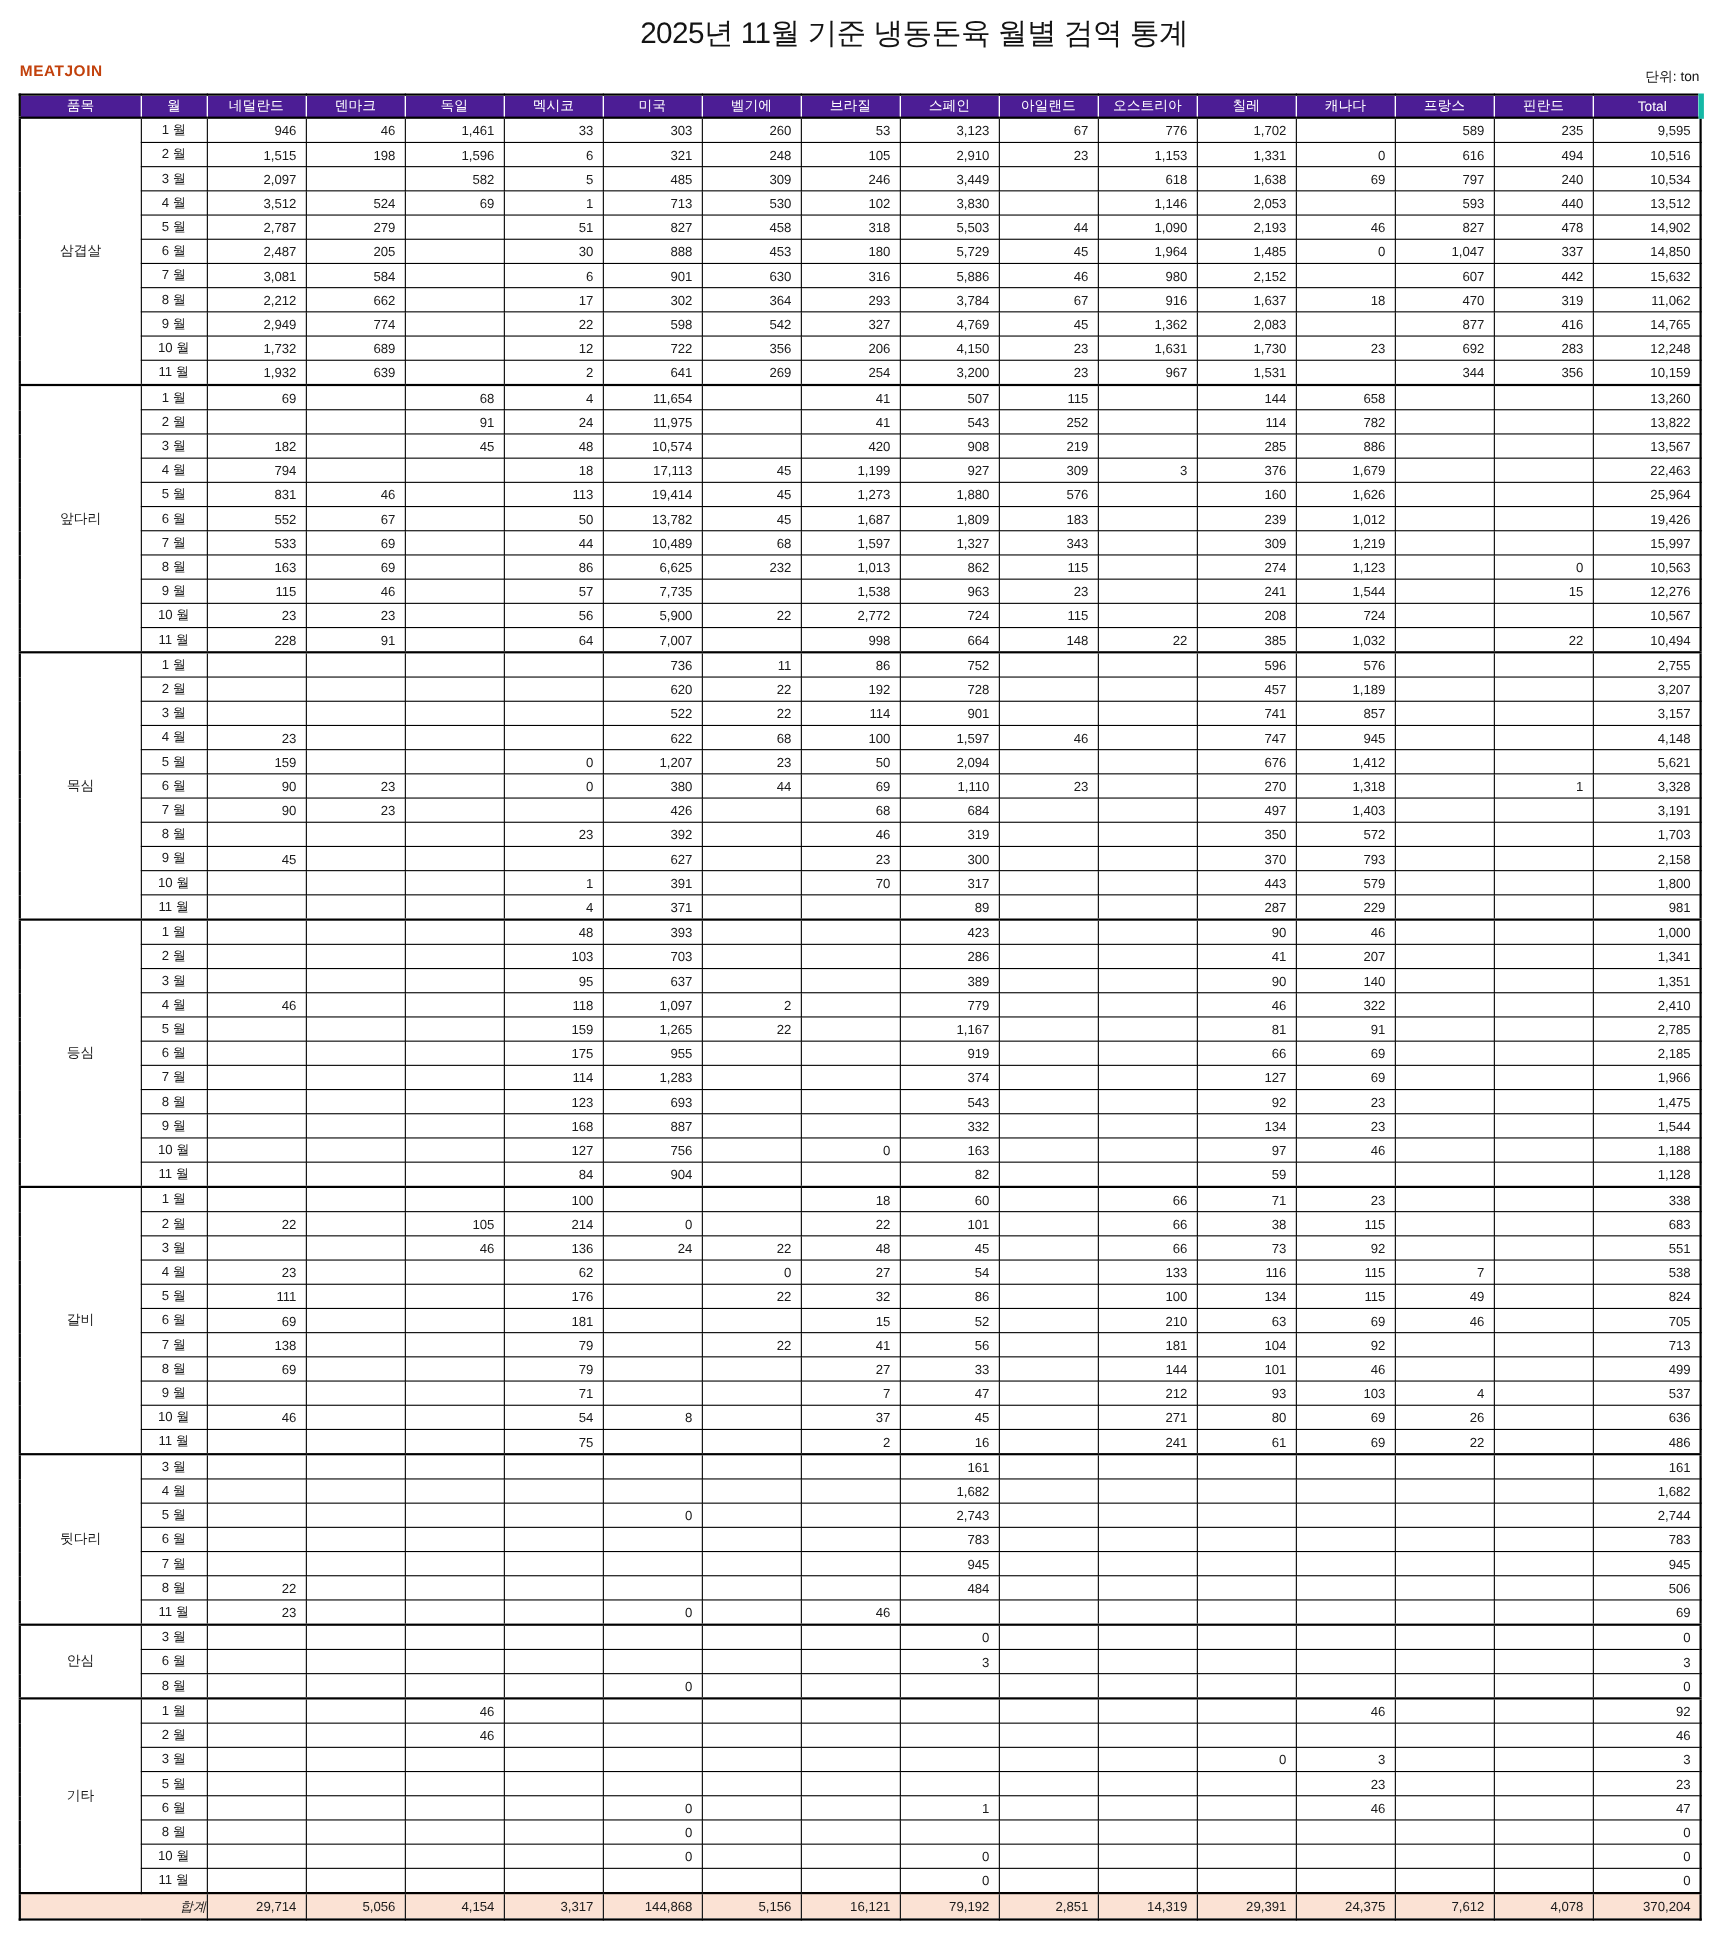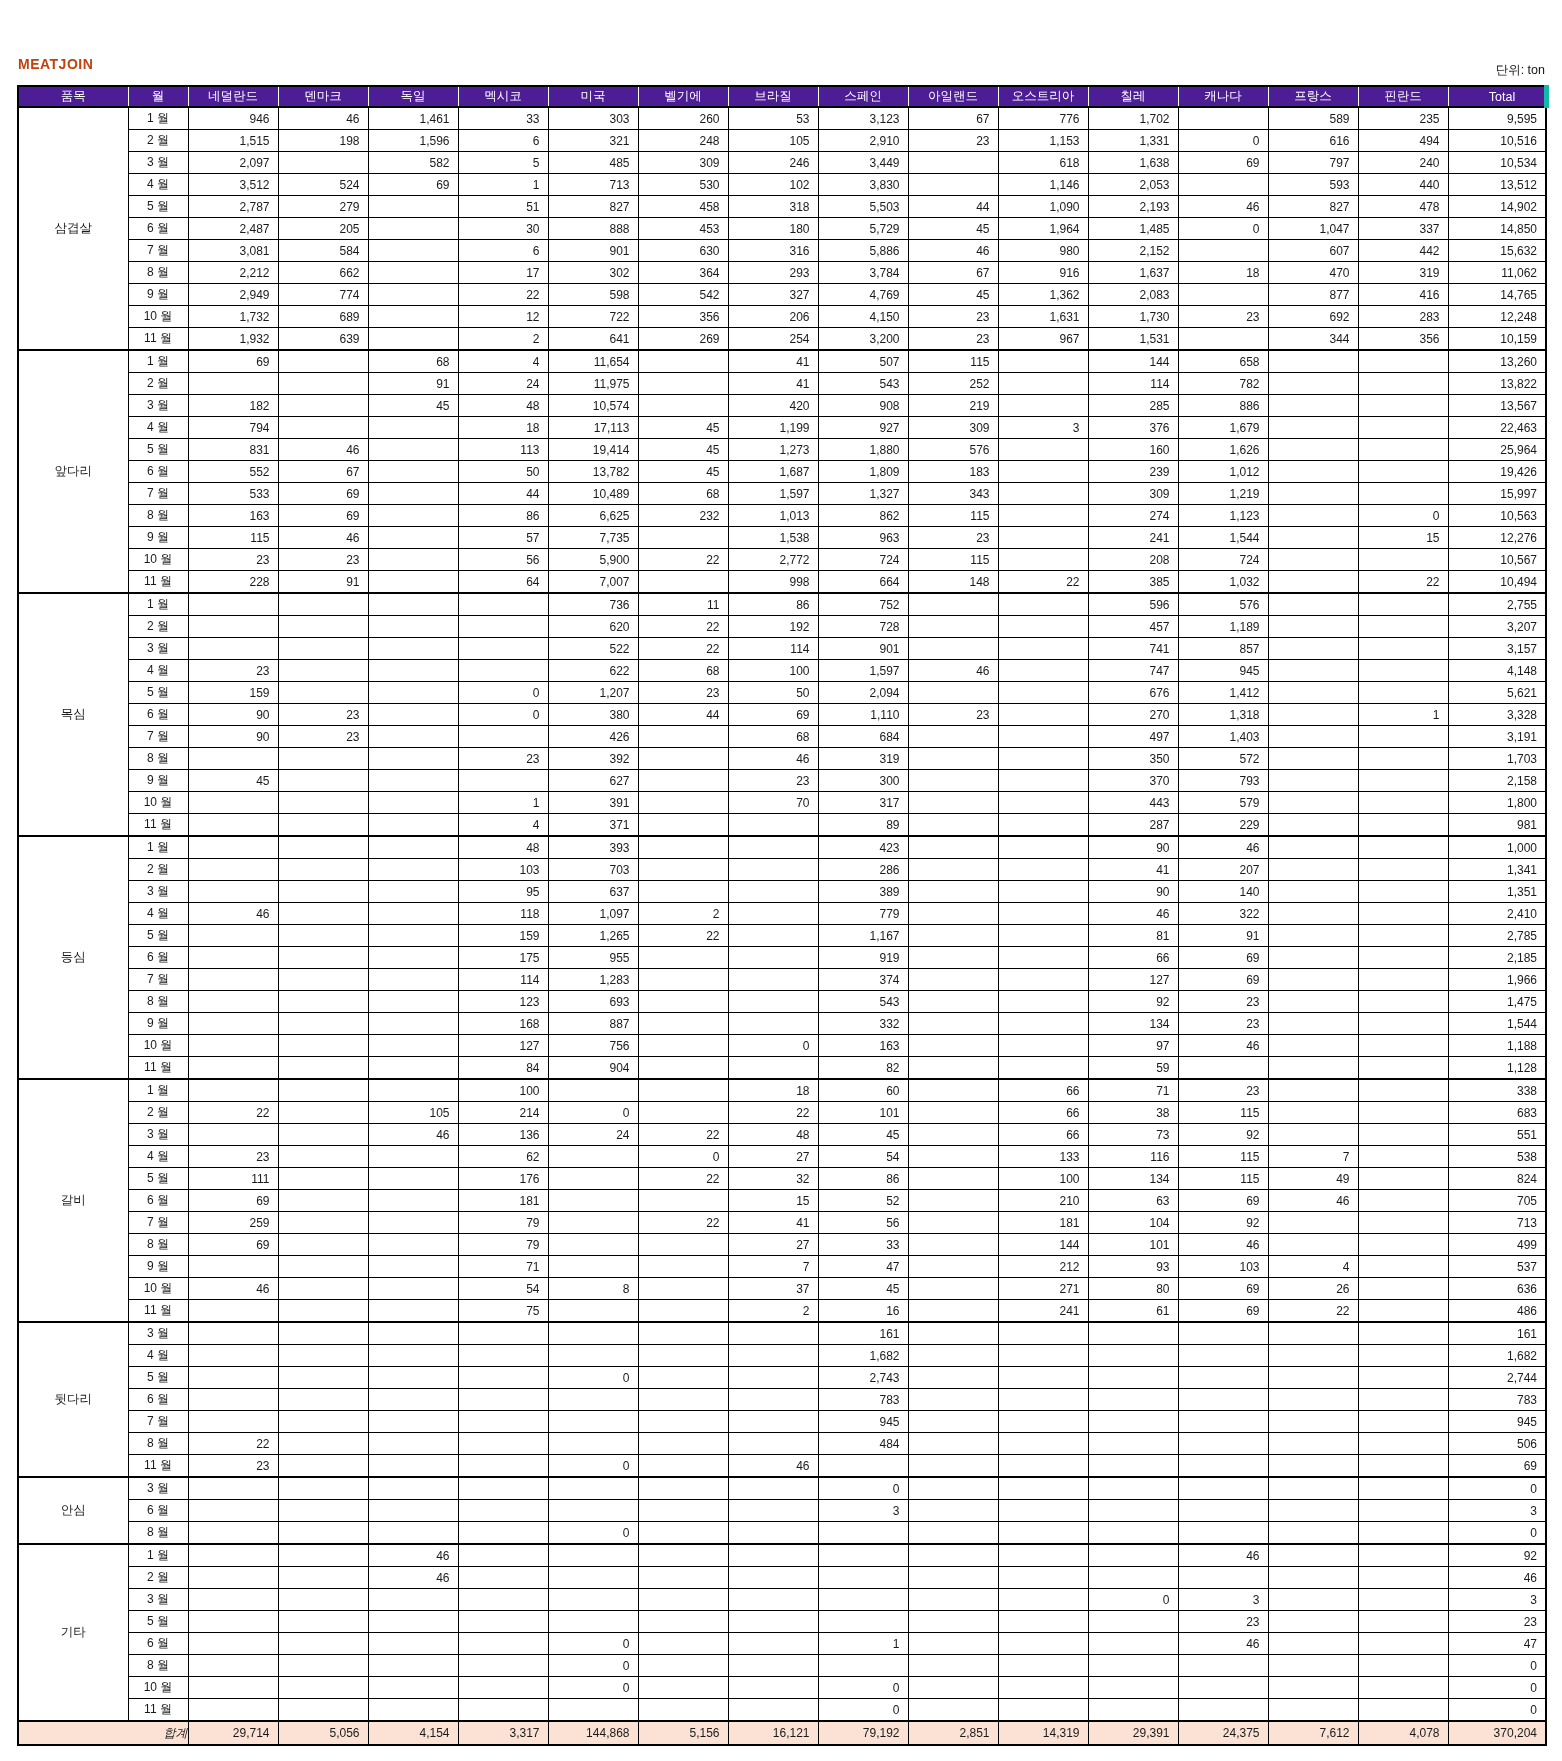--- a/index.html
+++ b/index.html
@@ -22,20 +22,21 @@
   td.month-cell{text-align:center;}
   td.num-cell{text-align:right;padding-right:8px;}
   tr.group-first td{border-top:2px solid #000;}
   tr.grand-total-row td{background:#FBE2D4;border-top:2px solid #000;height:22px;}
   tr.grand-total-row td.grand-total-label{text-align:right;font-style:italic;}
 </style>
 </head>
 <body>
 
 <div class="page">
+  <div class="title">2025년 11월 기준 냉동돈육 월별 검역 통계</div>
   <div class="logo">MEATJOIN</div>
   <div class="unit">단위: ton</div>
 
   <div class="table-wrap">
     <table id="stats-table">
       <colgroup>
         <col style="width:110px">
           <col style="width:60px">
         <col style="width:90px">
           <col style="width:90px">
@@ -975,21 +976,21 @@
             <td class="num-cell"></td>
             <td class="num-cell">210</td>
             <td class="num-cell">63</td>
             <td class="num-cell">69</td>
             <td class="num-cell">46</td>
             <td class="num-cell"></td>
             <td class="num-cell">705</td>
           </tr>
           <tr>
             <td class="month-cell">7 월</td>
-            <td class="num-cell">259</td>
+            <td class="num-cell">138</td>
             <td class="num-cell"></td>
             <td class="num-cell"></td>
             <td class="num-cell">79</td>
             <td class="num-cell"></td>
             <td class="num-cell">22</td>
             <td class="num-cell">41</td>
             <td class="num-cell">56</td>
             <td class="num-cell"></td>
             <td class="num-cell">181</td>
             <td class="num-cell">104</td>

